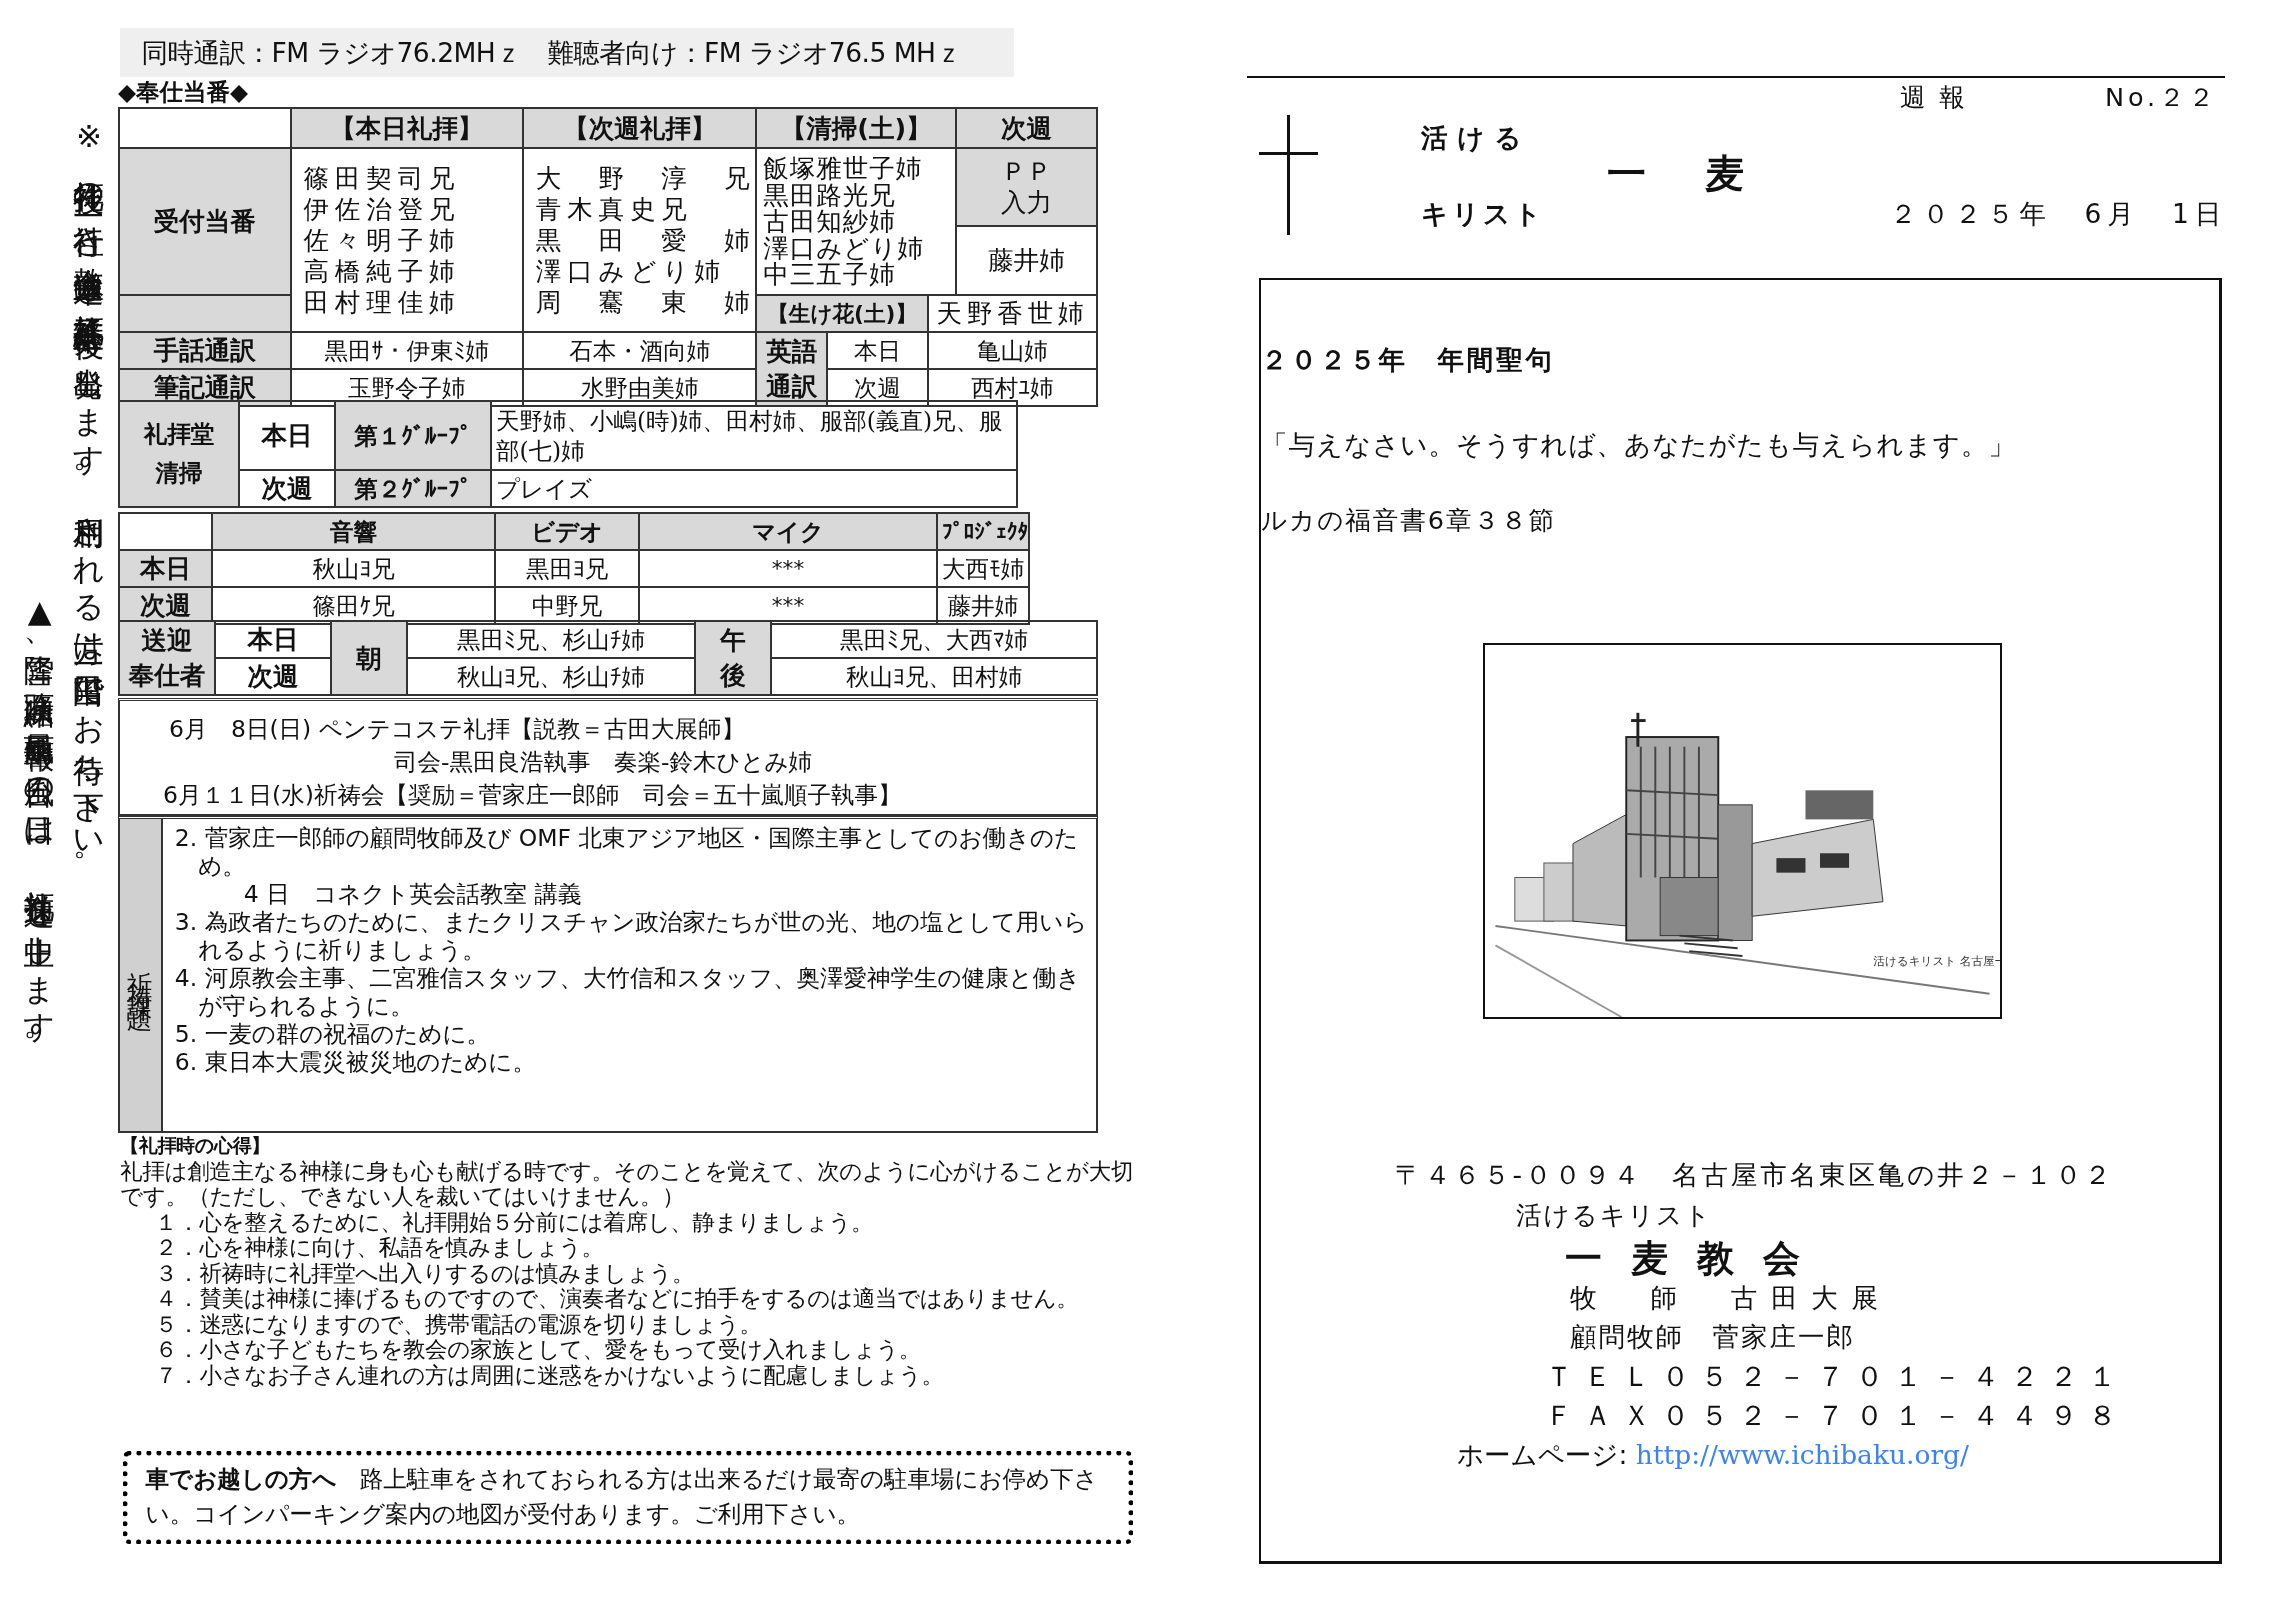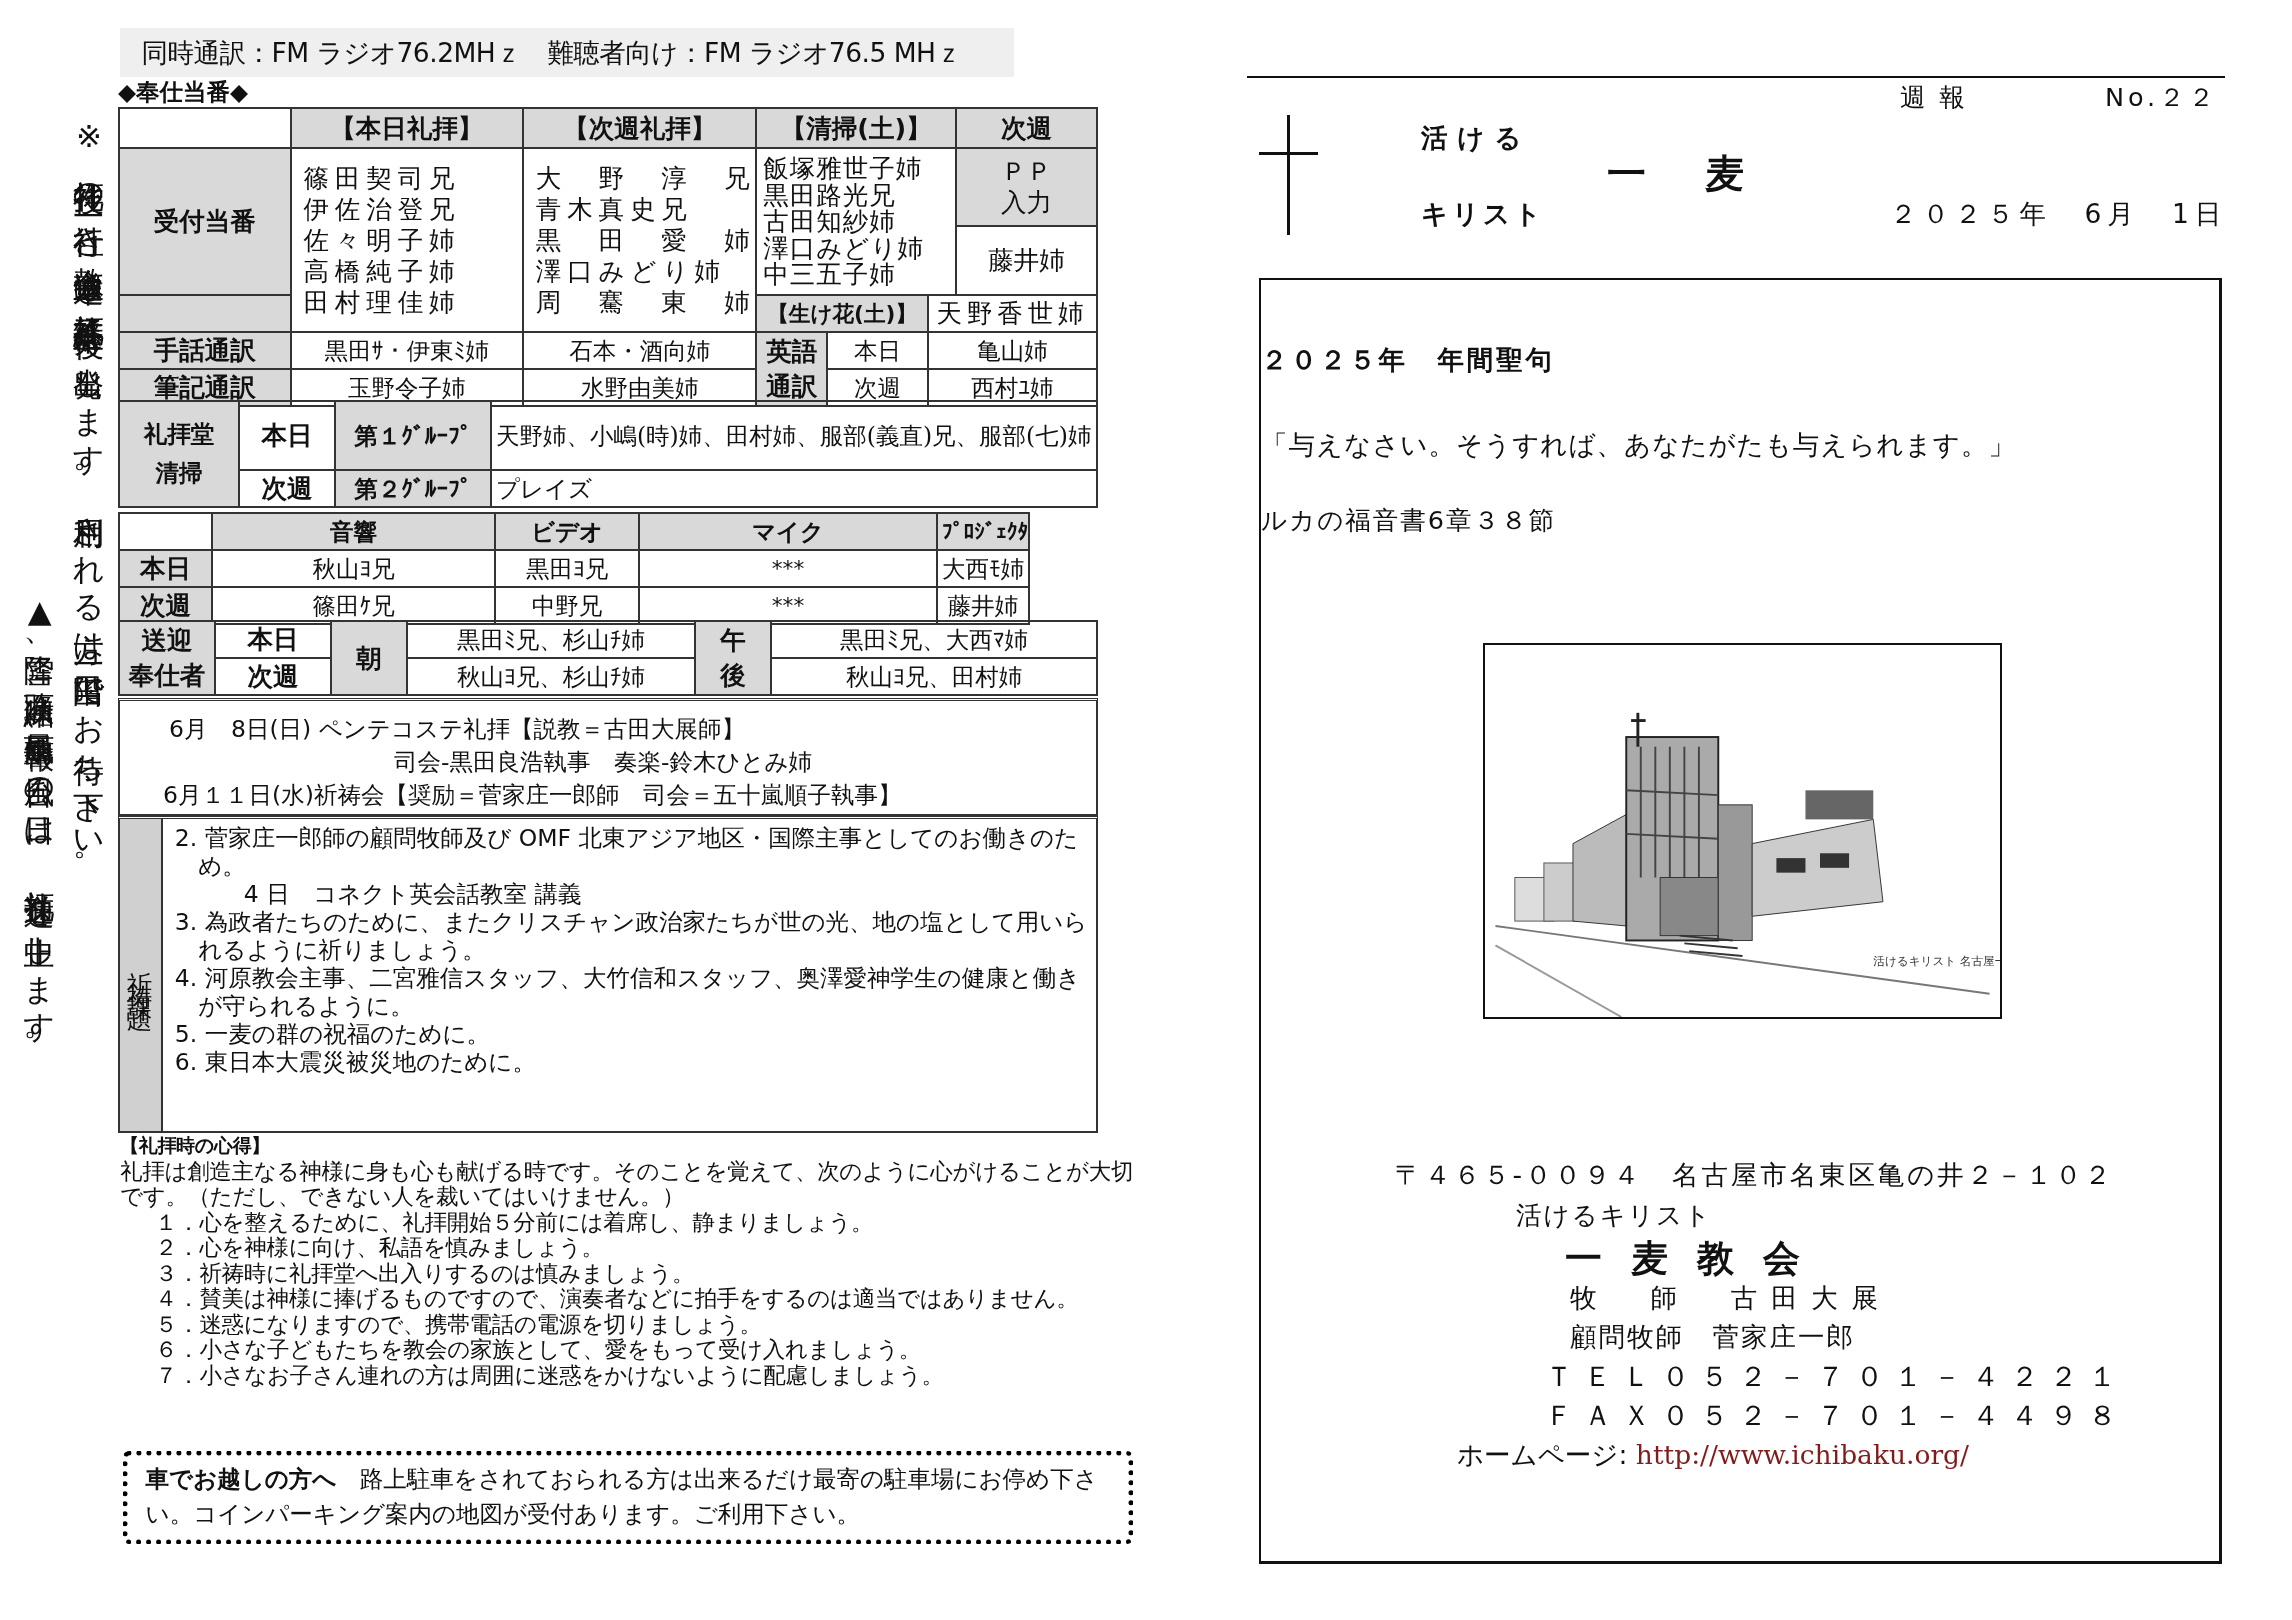--- a/index.html
+++ b/index.html
@@ -20,21 +20,21 @@
   .g { background: #d9d9d9; }
   .b { font-weight: bold; }
   .f26 { font-size: 25.5px; }
   .f24 { font-size: 23.5px; }
   .f22 { font-size: 21.6px; }
 
   #duty-table { left: 118px; top: 107px; width: 980px; }
   .names { font-family: "DejaVu Serif", serif; font-size: 25.5px; line-height: 31px; letter-spacing: 5.9px; text-align: left !important; padding-left: 11.8px !important; }
   .names div { white-space: nowrap; }
 
-  #clean-table { left: 118px; top: 400px; width: 980px; }
+  #clean-table { left: 118px; top: 400px; width: 900px; }
   #av-table { left: 118px; top: 512px; width: 912px; }
   #ride-table { left: 118px; top: 620px; width: 980px; }
 
   #events-box { position: absolute; left: 118px; top: 698px; width: 980px; height: 118px; border: 2px solid #333; border-top: 3.9px double #333;
     font-size: 23.5px; line-height: 33px; padding: 11.8px 0 0 49px; }
   #events-box .line2 { padding-left: 225px; }
 
   #prayer-box { position: absolute; left: 118px; top: 816px; width: 980px; height: 317px; border: 2px solid #333; border-top: 3.9px double #333; display: flex; }
   #prayer-label { width: 43px; background: #d0d0d0; border-right: 2px solid #333; font-size: 25.5px; writing-mode: vertical-rl; text-orientation: upright;
     display: flex; align-items: center; justify-content: center; letter-spacing: 11.8px; }
@@ -72,21 +72,21 @@
   #church-image svg { width: 100%; height: 100%; }
 
   #address { position: absolute; left: 134px; top: 877px; font-size: 26.5px; letter-spacing: 2.9px; white-space: nowrap; }
   #church-sub { position: absolute; left: 255px; top: 918px; font-size: 25.5px; letter-spacing: 2px; }
   #church-name { position: absolute; left: 304px; top: 954px; font-size: 37px; font-weight: bold; letter-spacing: 29px; }
   #pastor { position: absolute; left: 309px; top: 1000px; font-size: 26.5px; letter-spacing: 13.7px; }
   #advisor { position: absolute; left: 309px; top: 1039px; font-size: 26.5px; letter-spacing: 2px; }
   #tel { position: absolute; left: 284px; top: 1078px; font-size: 28px; letter-spacing: 10.8px; }
   #fax { position: absolute; left: 284px; top: 1117px; font-size: 28px; letter-spacing: 10.8px; }
   #homepage { position: absolute; left: 196px; top: 1157px; font-size: 26.5px; white-space: nowrap; }
-  #homepage a { color: #7f1d1d; text-decoration: none; font-family: "DejaVu Serif", serif; }
+  #homepage a { color: #3b82f6; text-decoration: none; font-family: "DejaVu Serif", serif; }
 </style>
 </head>
 <body>
 
 <div id="fm-banner">同時通訳：FM ラジオ76.2MHｚ　難聴者向け：FM ラジオ76.5 MHｚ</div>
 <div id="duty-heading">◆奉仕当番◆</div>
 
 <div id="vt-shuttle" class="vtext">※礼拝後の一社行き教会送迎車は礼拝終了十五分後に出発します。利用される方は一階出口でお待ち下さい。</div>
 <div id="vt-weather" class="vtext">▲降雪、路面凍結、暴風雨警報、台風の日は、礼拝送迎を中止します。</div>
 

